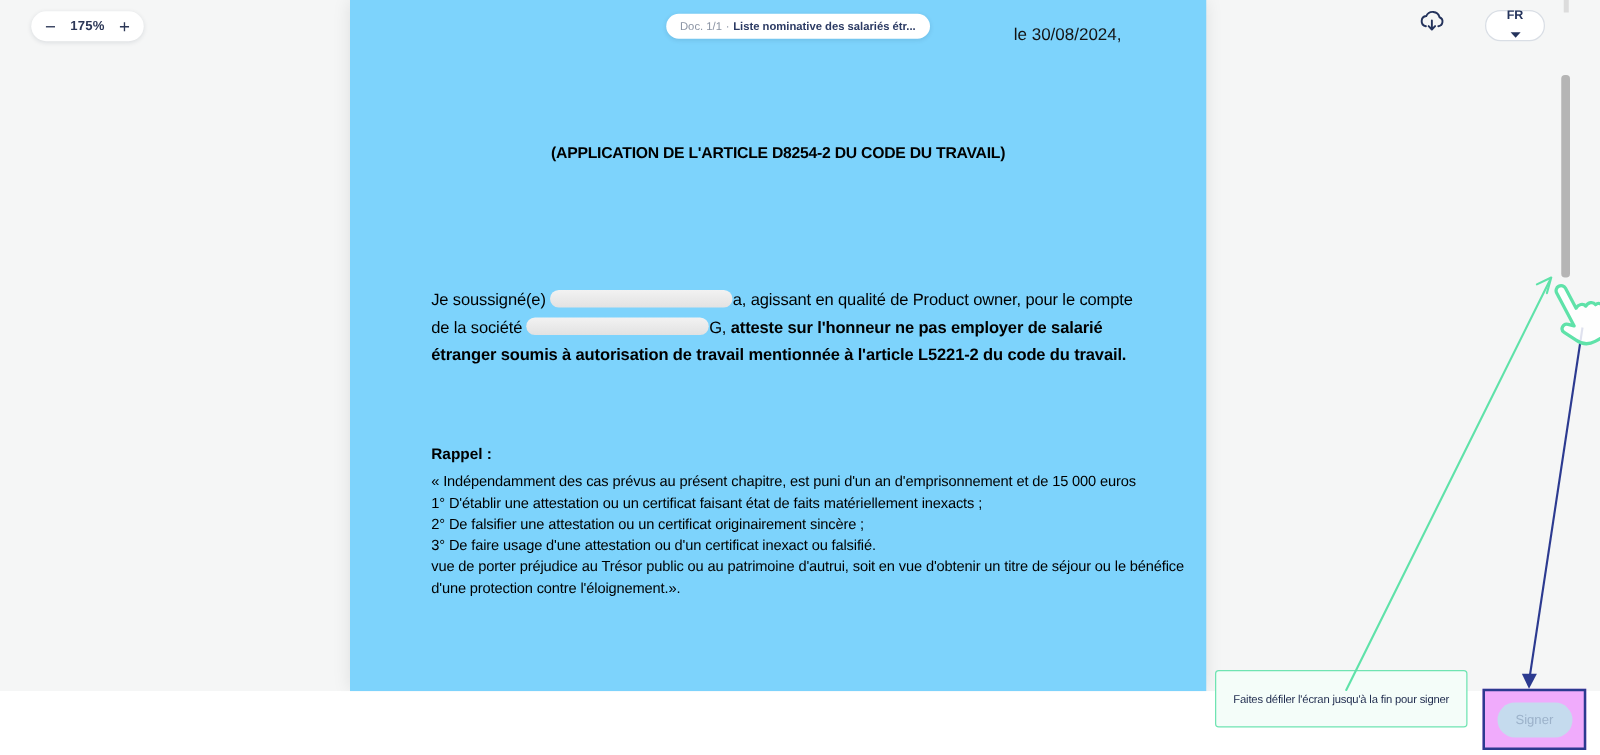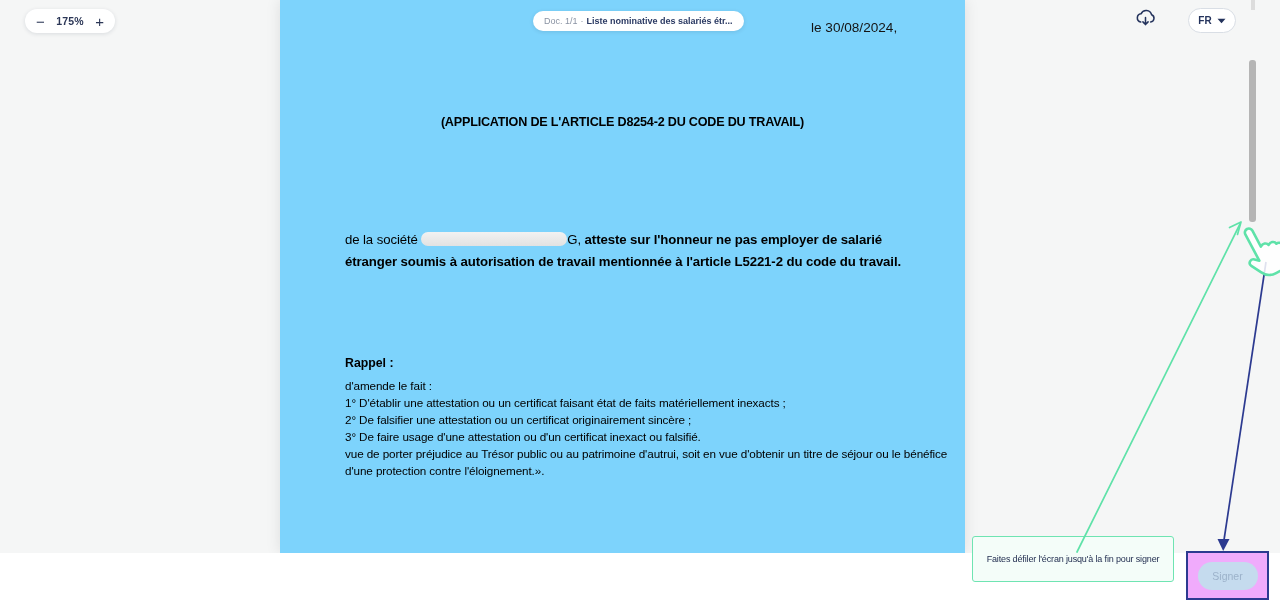--- a/index.html
+++ b/index.html
@@ -29,21 +29,21 @@
     box-shadow:0 1px 4px rgba(20,30,60,0.12);display:flex;align-items:center;gap:3px;
     padding:0 11px;font-size:9px;z-index:30;white-space:nowrap;
   }
   .doc-badge .prefix{color:#8a93a3;}
   .doc-badge .sep{color:#8a93a3;}
   .doc-badge .btitle{color:#2b3a63;font-weight:700;}
   .download-btn{position:absolute;left:1132px;top:8px;width:26px;height:26px;display:flex;align-items:center;justify-content:center;z-index:30;cursor:pointer;}
   .lang-btn{
     position:absolute;left:1188px;top:8px;width:48px;height:25px;border-radius:13px;border:1px solid #d9dee5;
     background:#fff;display:flex;align-items:center;justify-content:center;gap:5px;color:#24335c;
-    font-size:10px;font-weight:700;z-index:30;box-sizing:border-box;cursor:pointer;
+    font-size:10px;font-weight:700;z-index:30;box-sizing:border-box;cursor:pointer;flex-direction:column;
   }
   
   .doc-date{position:absolute;left:531px;top:20px;font-size:13.6px;color:#141414;}
   .doc-title{
     position:absolute;left:0;right:0;top:111px;text-align:center;font-weight:bold;color:#000;
     font-size:12.6px;line-height:22px;letter-spacing:-0.2px;white-space:nowrap;
   }
   .doc-intro{position:absolute;left:65px;top:229px;font-size:13.2px;line-height:22px;color:#000;letter-spacing:-0.1px;white-space:nowrap;}
   .doc-intro b{font-weight:bold;}
   .redacted{
@@ -76,28 +76,29 @@
 
 <div class="viewer">
 
   <div class="page">
     <div class="doc-date">le 30/08/2024,</div>
     <div class="doc-title">
       <div>(APPLICATION DE L'ARTICLE D8254-2 DU CODE DU TRAVAIL)</div>
     </div>
 
     <div class="doc-intro">
+      <div><span>Je soussigné(e) </span><span class="redacted"></span><span>a, agissant en qualité de Product owner, pour le compte</span></div>
       <div><span>de la société </span><span class="redacted"></span><span>G,</span><b>  atteste sur l'honneur ne pas employer de salarié</b></div>
       <div><b>étranger soumis à autorisation de travail mentionnée à l'article L5221-2 du code du travail.</b></div>
     </div>
 
     <div class="rappel">
       <div class="rappel-heading">Rappel :</div>
       <div>
-          <div class="rappel-line">d'amende le fait :</div>
+          <div class="rappel-line">« Indépendamment des cas prévus au présent chapitre, est puni d'un an d'emprisonnement et de 15 000 euros</div>
           <div class="rappel-line">1° D'établir une attestation ou un certificat faisant état de faits matériellement inexacts ;</div>
           <div class="rappel-line">2° De falsifier une attestation ou un certificat originairement sincère ;</div>
           <div class="rappel-line">3° De faire usage d'une attestation ou d'un certificat inexact ou falsifié.</div>
           <div class="rappel-line">vue de porter préjudice au Trésor public ou au patrimoine d'autrui, soit en vue d'obtenir un titre de séjour ou le bénéfice</div>
           <div class="rappel-line">d'une protection contre l'éloignement.».</div>
         </div>
     </div>
   </div>
 
   <div class="zoom-pill">

